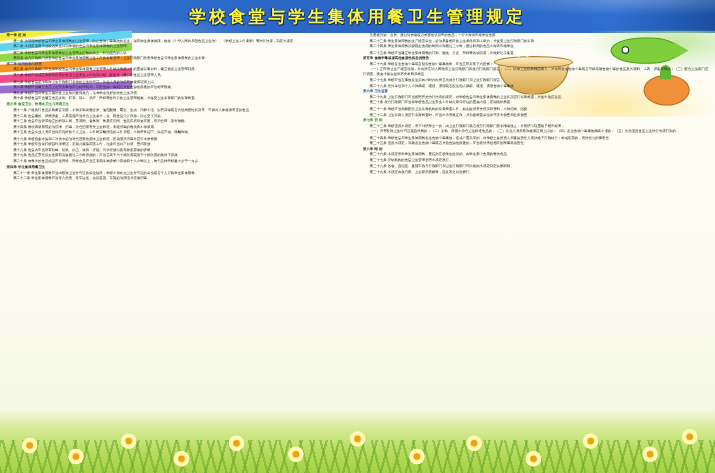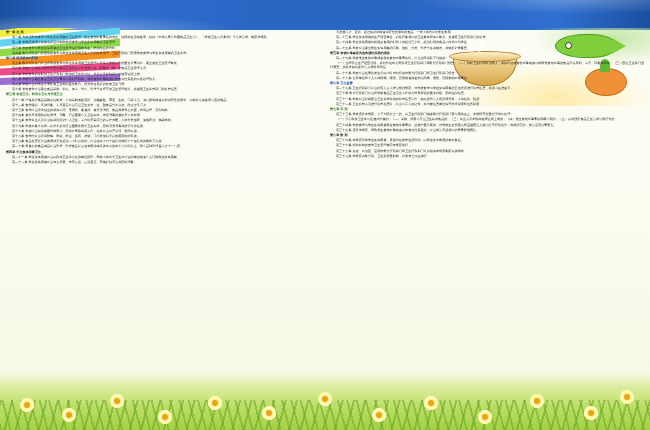--- a/index.html
+++ b/index.html
@@ -110,20 +110,21 @@
   .col::after{content:"";position:absolute;inset:0;pointer-events:none;}
 </style>
 </head>
 <body>
 
 <div id="poster">
 
   <div class="topband">
     <div class="swoosh"></div>
   </div>
+  <div class="title">学校食堂与学生集体用餐卫生管理规定</div>
 
   <div class="ribbons">
     <div class="rb rb1"></div>
     <div class="rb rb2"></div>
     <div class="rb rb3"></div>
     <div class="rb rb4"></div>
     <div class="rb rb5"></div>
     <div class="rb rb6"></div>
   </div>
 

